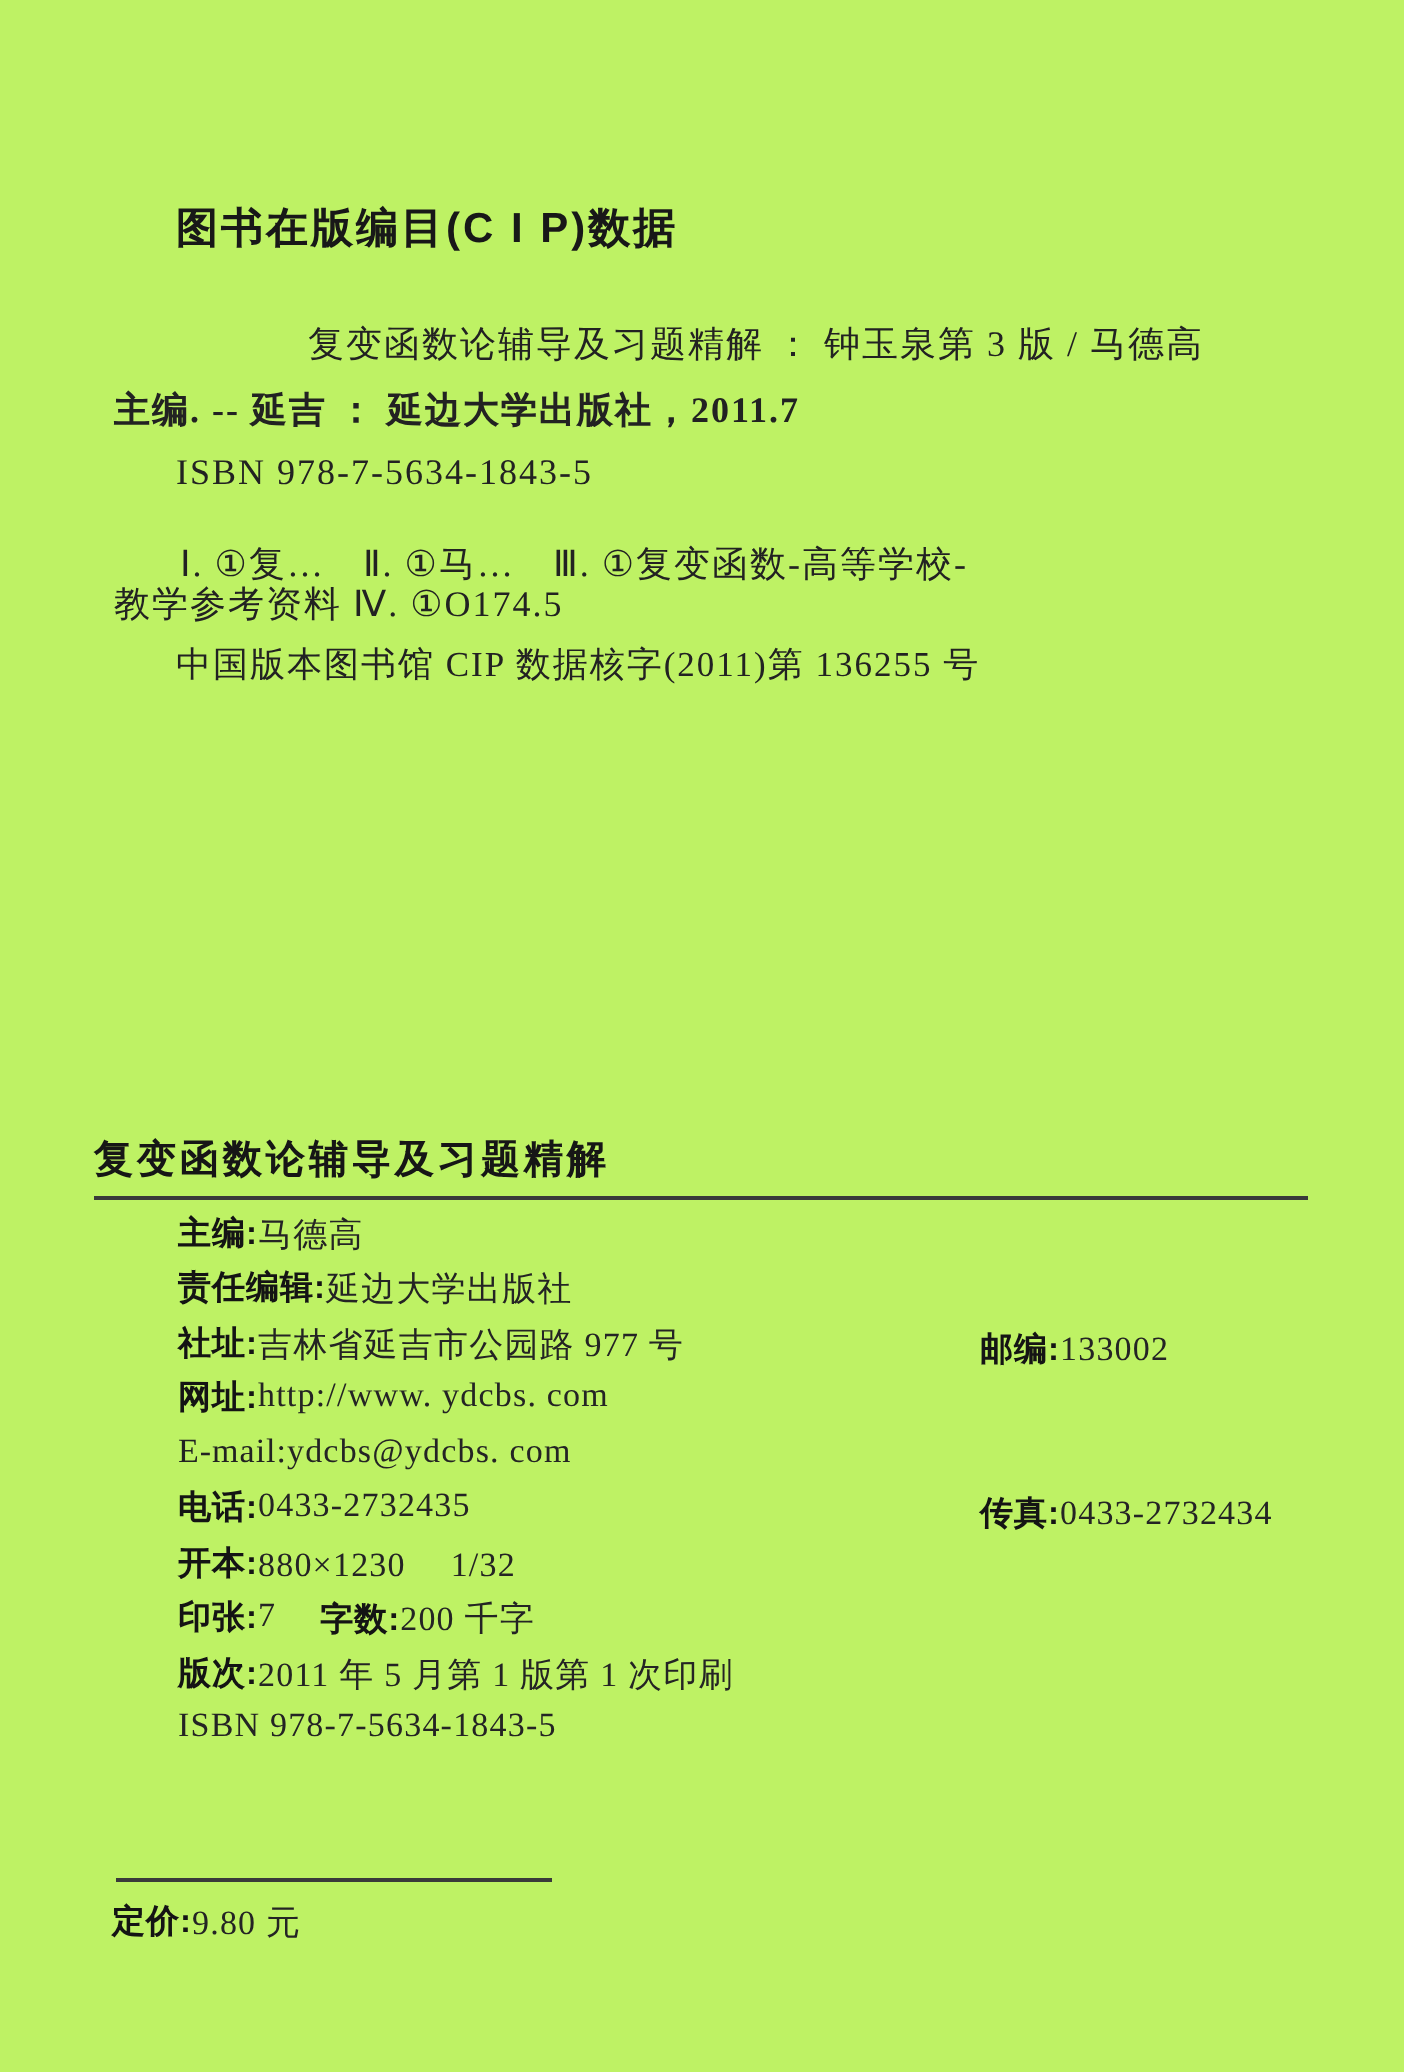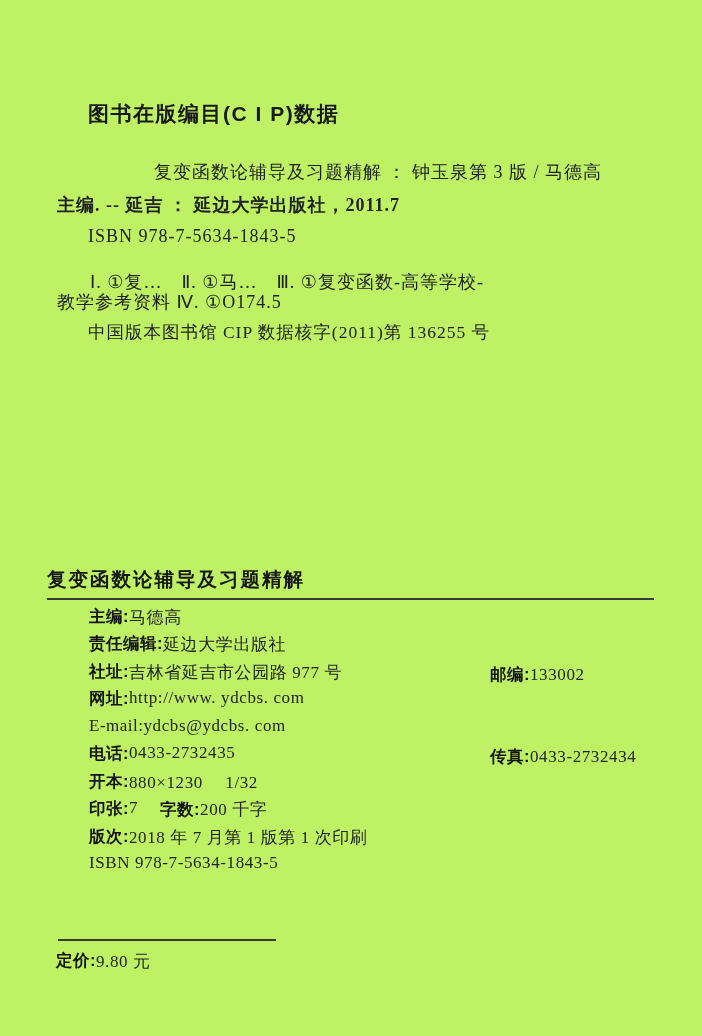--- a/index.html
+++ b/index.html
@@ -174,21 +174,21 @@
         <span class="label">印张:</span>
         <span class="value">7</span>
         <span class="pair2-inline">
           <span class="label">字数:</span>
           <span class="value">200 千字</span>
         </span>
       </div>
 
       <div class="row">
         <span class="label">版次:</span>
-        <span class="value">2018 年 7 月第 1 版第 1 次印刷</span>
+        <span class="value">2011 年 5 月第 1 版第 1 次印刷</span>
       </div>
 
       <div class="row">
         <span class="value">ISBN 978-7-5634-1843-5</span>
       </div>
 
     </div>
 
     <div class="rule rule-bottom"></div>
 

